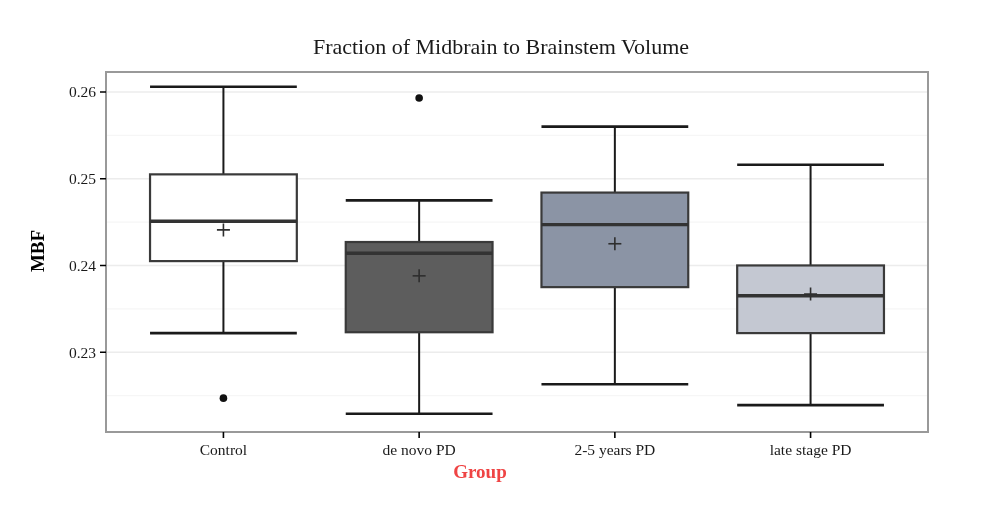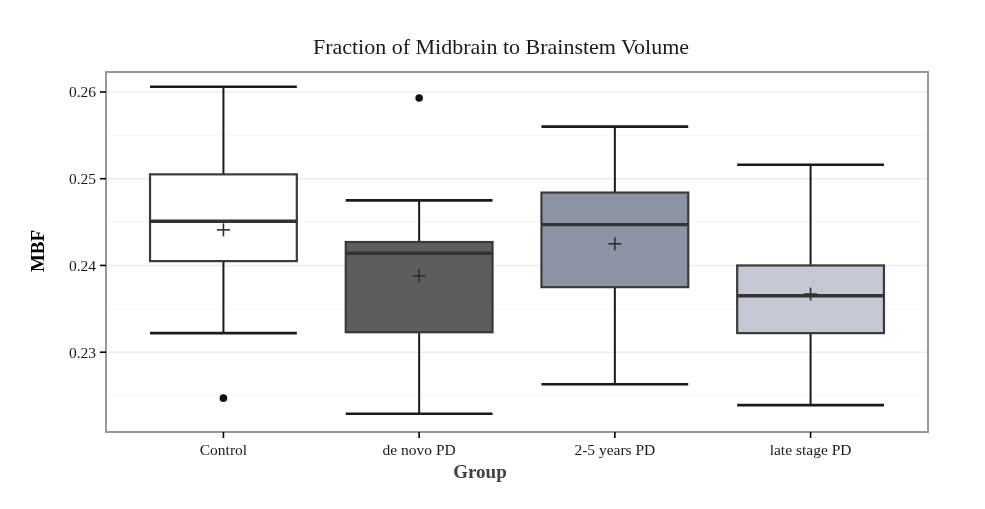--- a/index.html
+++ b/index.html
@@ -7,20 +7,21 @@
     padding: 0;
     background: #ffffff;
     font-family: "Liberation Serif", serif;
   }
   #figure {
     position: relative;
     width: 985px;
     height: 509px;
     background: #ffffff;
     overflow: hidden;
+    border-radius: 19px;
   }
   #chart-title {
     position: absolute;
     left: 501px;
     top: 34px;
     transform: translateX(-50%);
     font-size: 22px;
     color: #1a1a1a;
     white-space: nowrap;
   }
@@ -34,21 +35,21 @@
     color: #000000;
     white-space: nowrap;
   }
   #x-axis-title {
     position: absolute;
     left: 480px;
     top: 461px;
     transform: translateX(-50%);
     font-size: 19px;
     font-weight: bold;
-    color: #404040;
+    color: #ef4444;
     white-space: nowrap;
   }
   svg text {
     font-family: "Liberation Serif", serif;
   }
 </style>
 </head>
 <body>
 
 <div id="figure">

